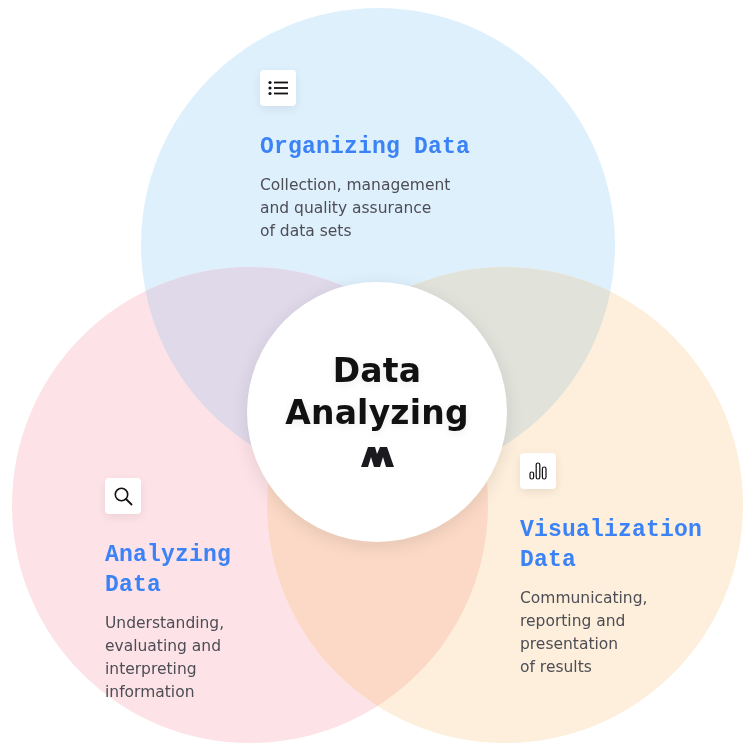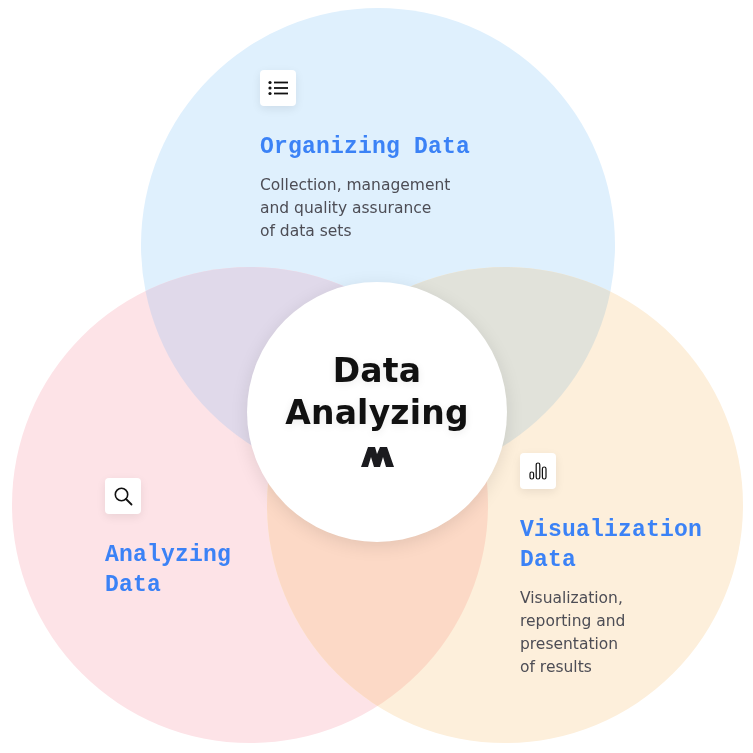--- a/index.html
+++ b/index.html
@@ -99,32 +99,36 @@
     <div class="icon-box">
       <svg width="20" height="20" viewBox="0 0 20 20">
         <circle cx="8.5" cy="8.5" r="6.2" fill="none" stroke="#111" stroke-width="1.6"></circle>
         <line x1="13" y1="13" x2="18.5" y2="18.5" stroke="#111" stroke-width="1.8" stroke-linecap="round"></line>
       </svg>
     </div>
     <div class="sec-title">
       <div>Analyzing</div>
       <div>Data</div>
     </div>
+    <div class="sec-desc">Understanding,
+evaluating and
+interpreting
+information</div>
   </div>
 
   <div class="section" id="sec-com">
     <div class="icon-box">
       <svg width="20" height="20" viewBox="0 0 20 20">
         <rect x="2" y="11" width="3.6" height="7" rx="1.8" fill="none" stroke="#111" stroke-width="1.2"></rect>
         <rect x="8.2" y="2" width="3.6" height="16" rx="1.8" fill="none" stroke="#111" stroke-width="1.2"></rect>
         <rect x="14.4" y="6" width="3.6" height="12" rx="1.8" fill="none" stroke="#111" stroke-width="1.2"></rect>
       </svg>
     </div>
     <div class="sec-title">
       <div>Visualization</div>
       <div>Data</div>
     </div>
-    <div class="sec-desc">Visualization,
+    <div class="sec-desc">Communicating,
 reporting and
 presentation
 of results</div>
   </div>
 </div>
 
 </body></html>

